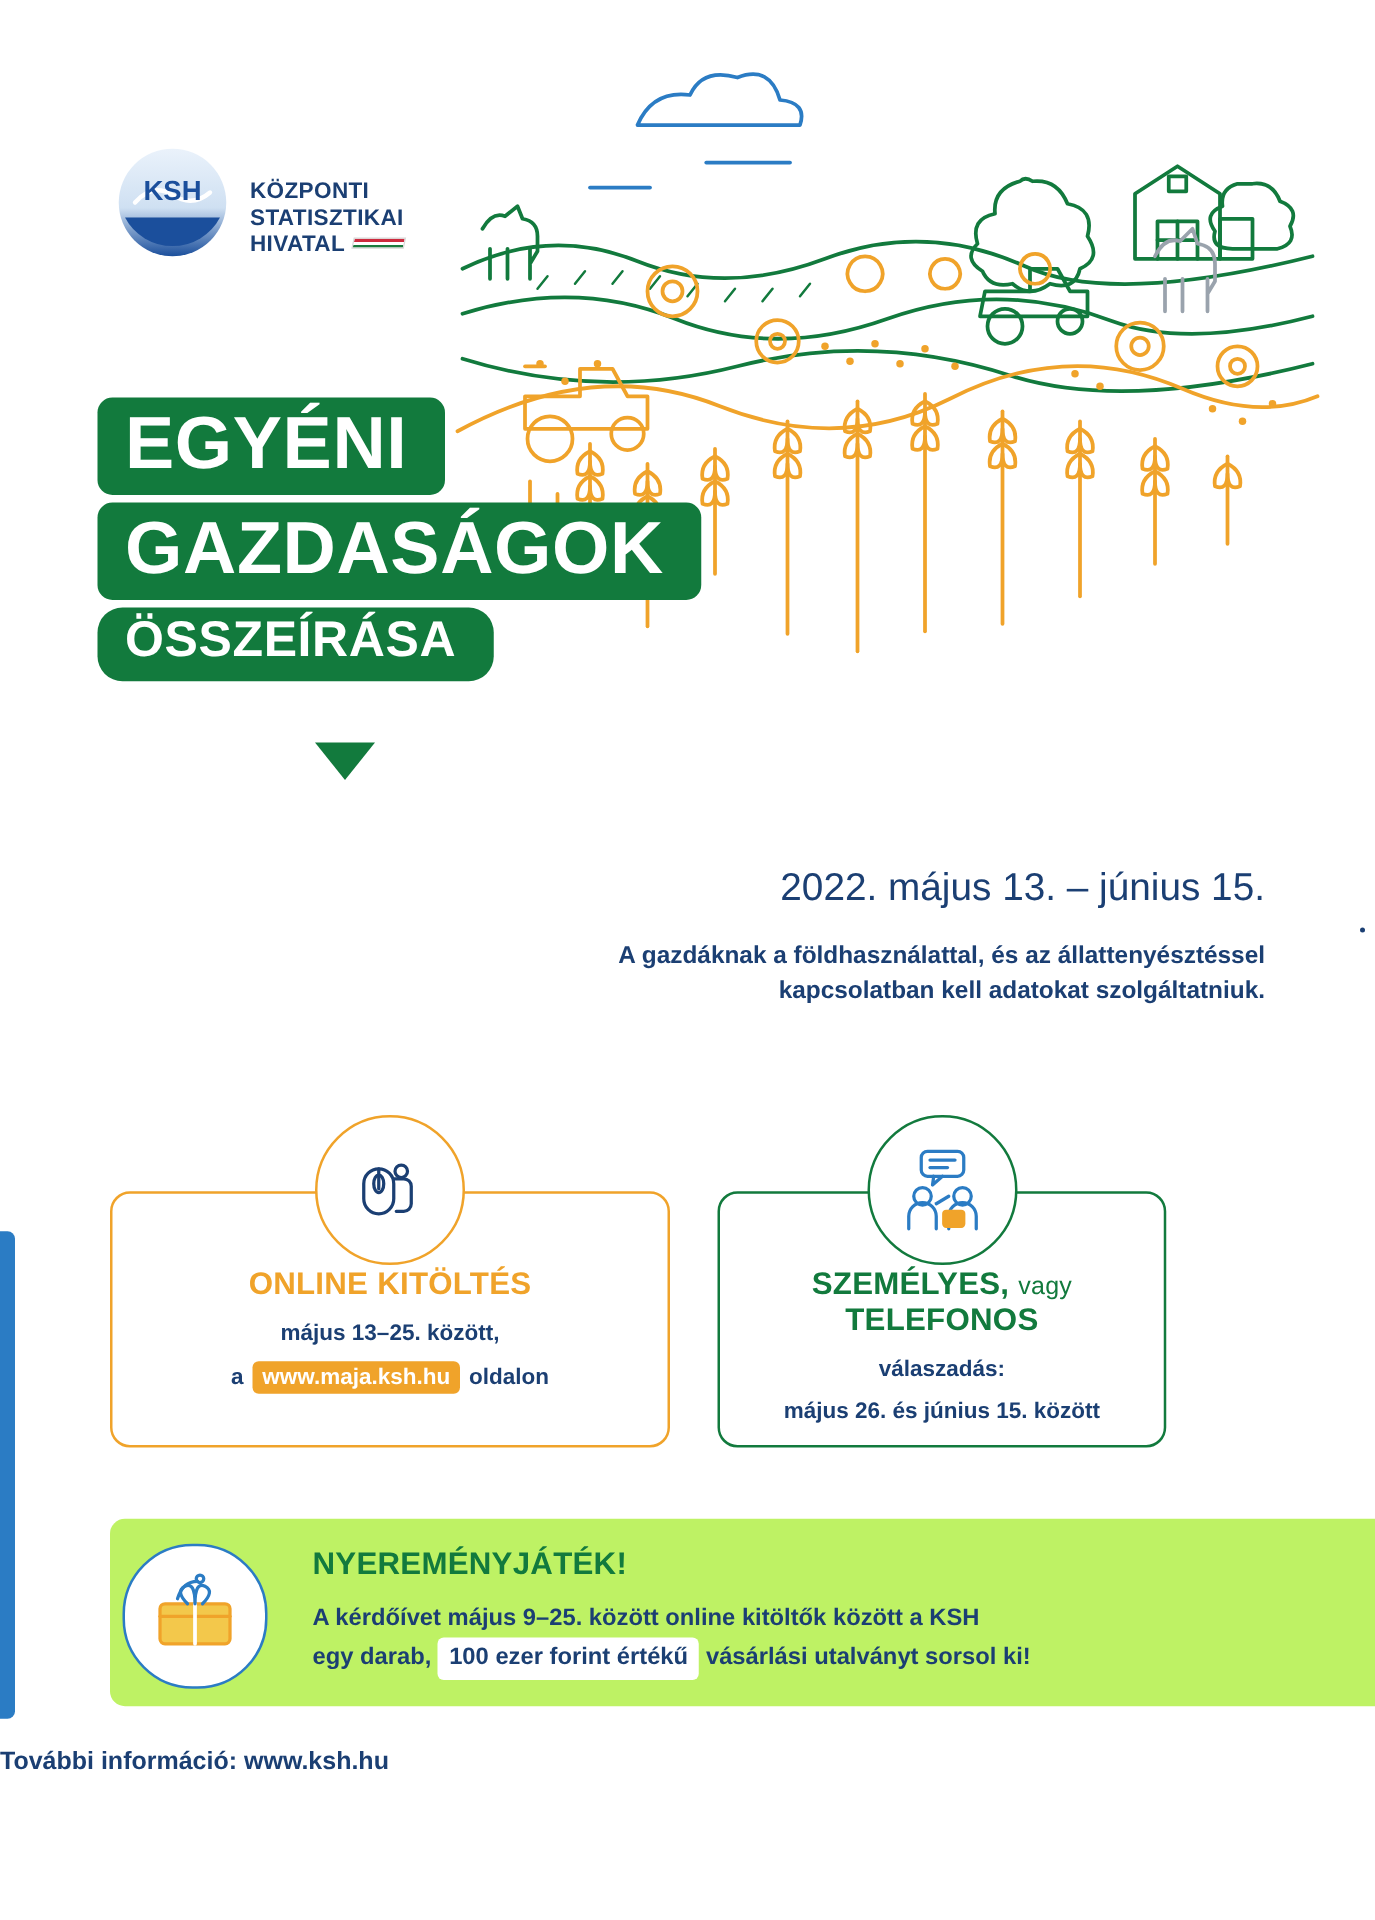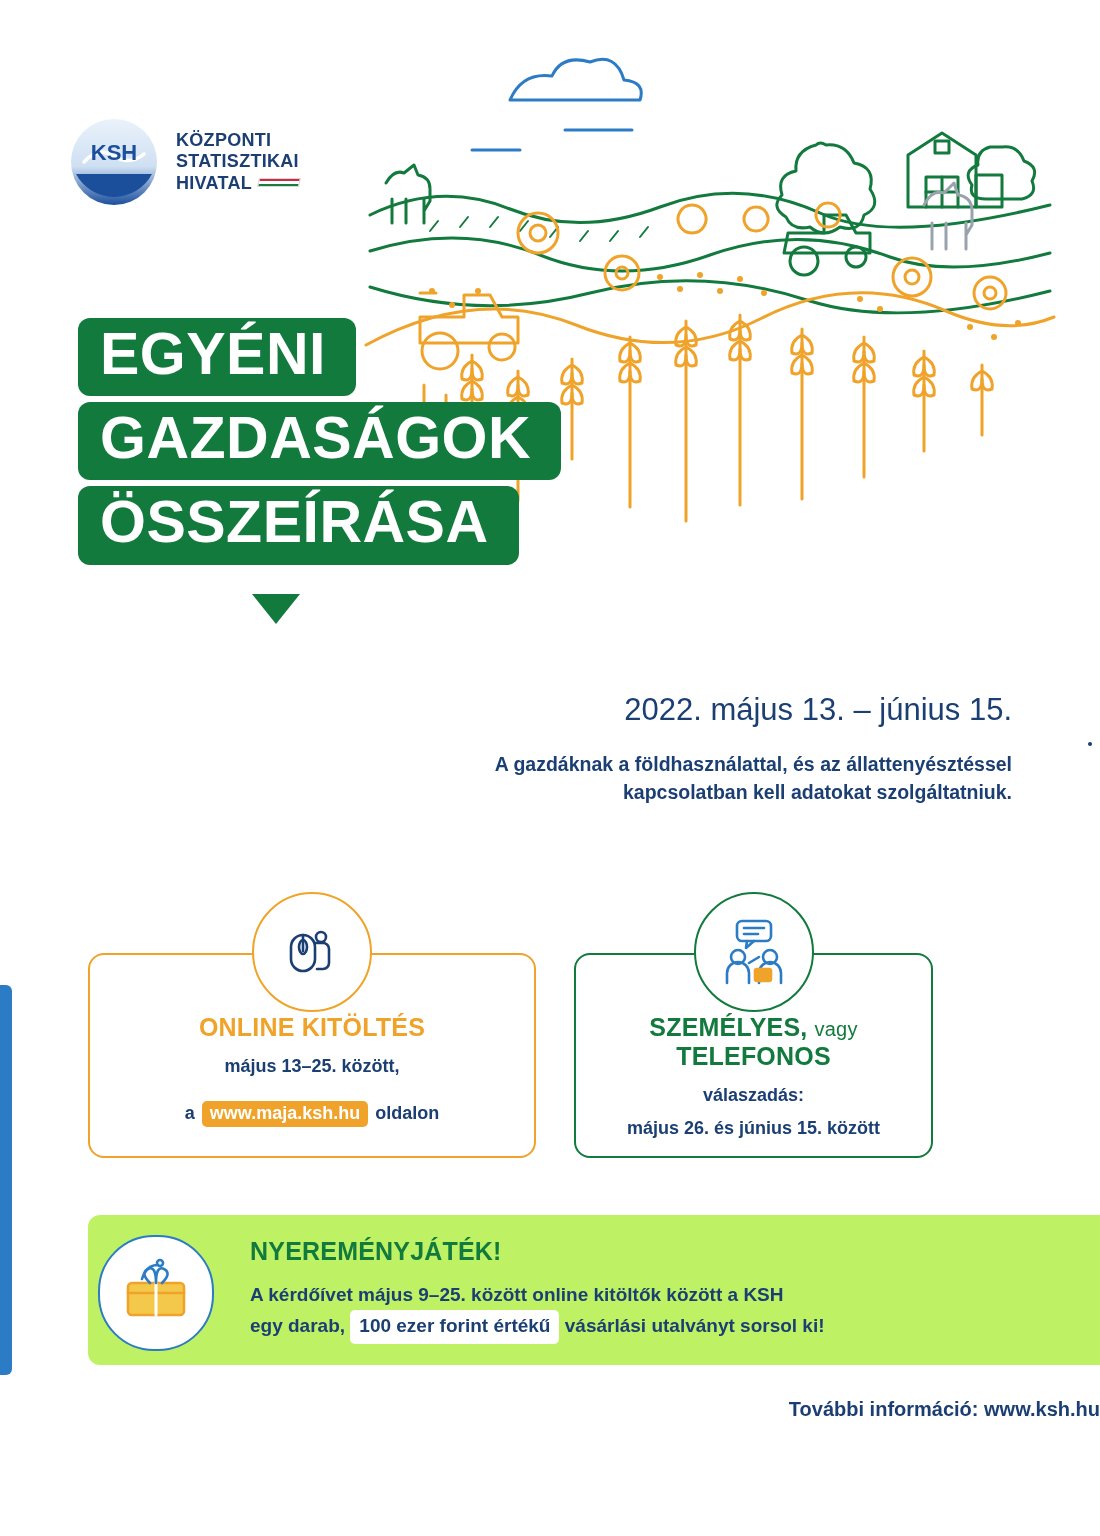--- a/index.html
+++ b/index.html
@@ -22,24 +22,24 @@
     top: 985px;
     width: 12px;
     height: 390px;
     background: #2b7cc4;
     border-radius: 0 6px 6px 0;
   }
 
   
   .logo-block {
     position: absolute;
-    left: 70px;
+    left: 94px;
     top: 118px;
     display: flex;
-    align-items: center;
+    align-items: flex-end;
     gap: 18px;
   }
   .logo-mark {
     width: 88px;
     height: 88px;
     position: relative;
   }
   .logo-text {
     font-weight: bold;
     font-size: 18px;
@@ -82,21 +82,21 @@
     font-weight: bold;
     font-size: 59px;
     letter-spacing: 0.5px;
     padding: 6px 30px 12px 22px;
     border-radius: 12px;
     margin-bottom: 6px;
     line-height: 1.02;
     position: relative;
   }
   .title-line.l2 { font-size: 59px; }
-  .title-line.l3 { font-size: 59px; }
+  .title-line.l3 { font-size: 40px; border-radius: 20px; }
   .title-tail {
     position: absolute;
     left: 252px;
     top: 594px;
     width: 0; height: 0;
     border-left: 24px solid transparent;
     border-right: 24px solid transparent;
     border-top: 30px solid #127a3d;
   }
 
@@ -190,21 +190,21 @@
     font-weight: bold;
   }
   .url-chip {
     display: inline-block;
     background: #f0a32a;
     color: #ffffff;
     border-radius: 5px;
     padding: 2px 8px 3px 8px;
     font-weight: bold;
     font-size: 18px;
-    margin: 12px 2px;
+    margin: 0 2px;
   }
 
   
   .prize {
     position: absolute;
     left: 88px;
     top: 1215px;
     width: 1066px;
     height: 150px;
     background: #bef264;
@@ -247,21 +247,21 @@
     display: inline-block;
     background: #ffffff;
     border-radius: 5px;
     padding: 1px 9px 2px 9px;
   }
 
   .footer {
     position: absolute;
     left: 0; right: 0;
     top: 1398px;
-    text-align: right;
+    text-align: left;
     font-size: 20px;
     color: #1b3f73;
     font-weight: bold;
   }
   .dot-mark {
     position: absolute;
     right: 8px;
     top: 742px;
     width: 4px;
     height: 4px;

